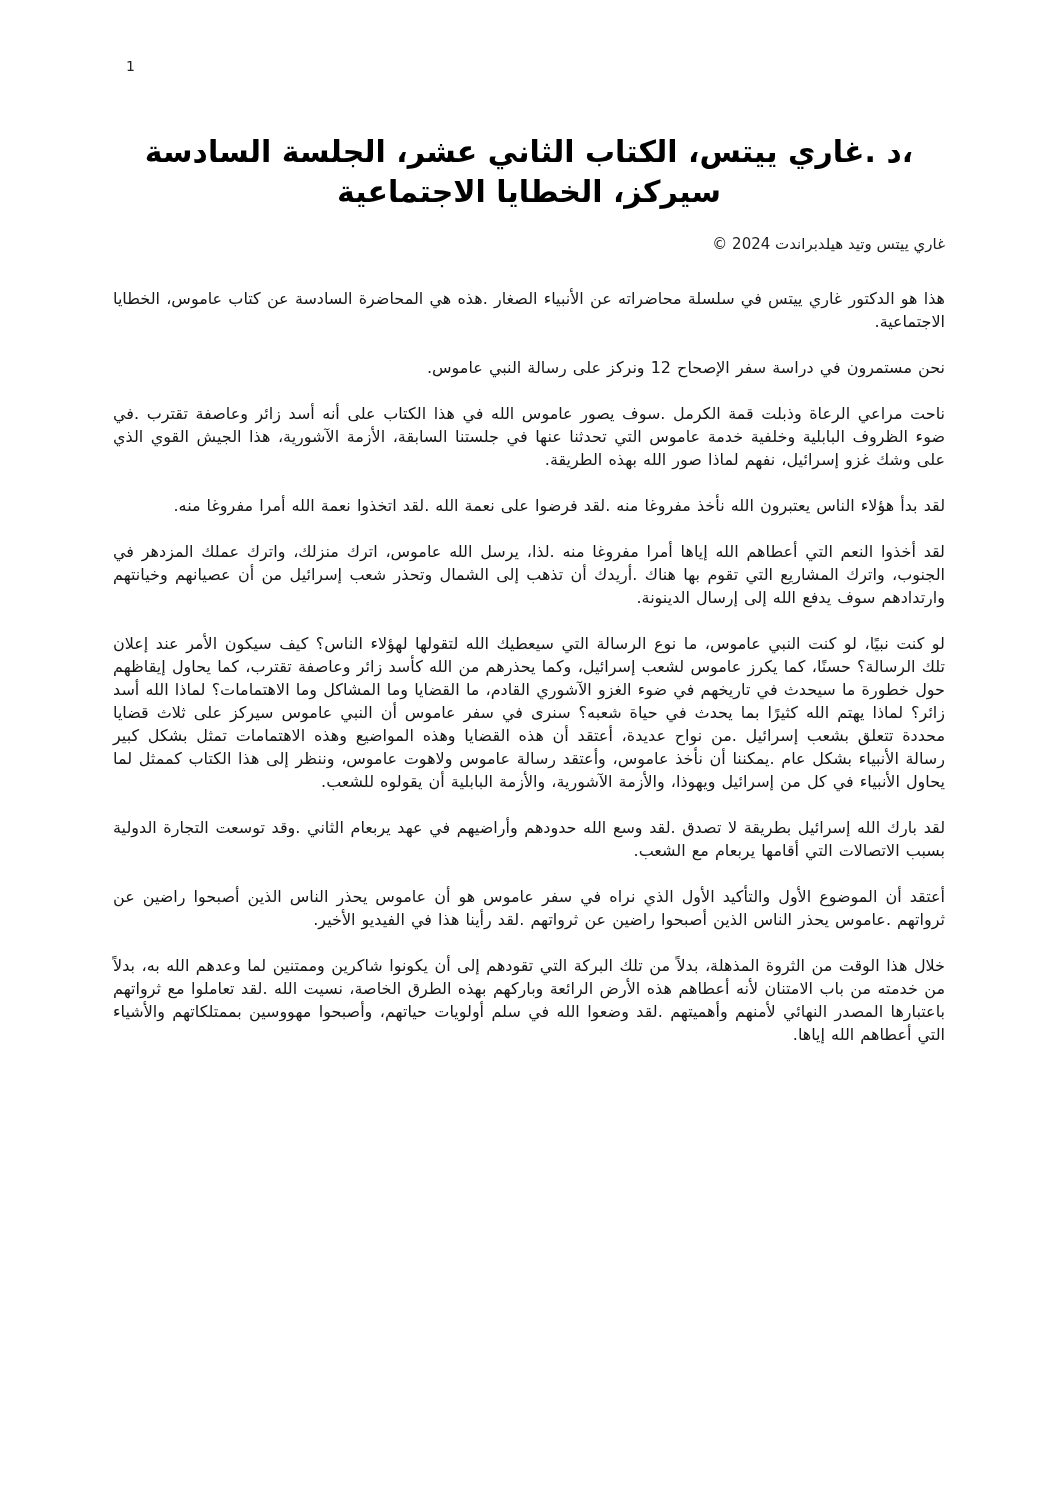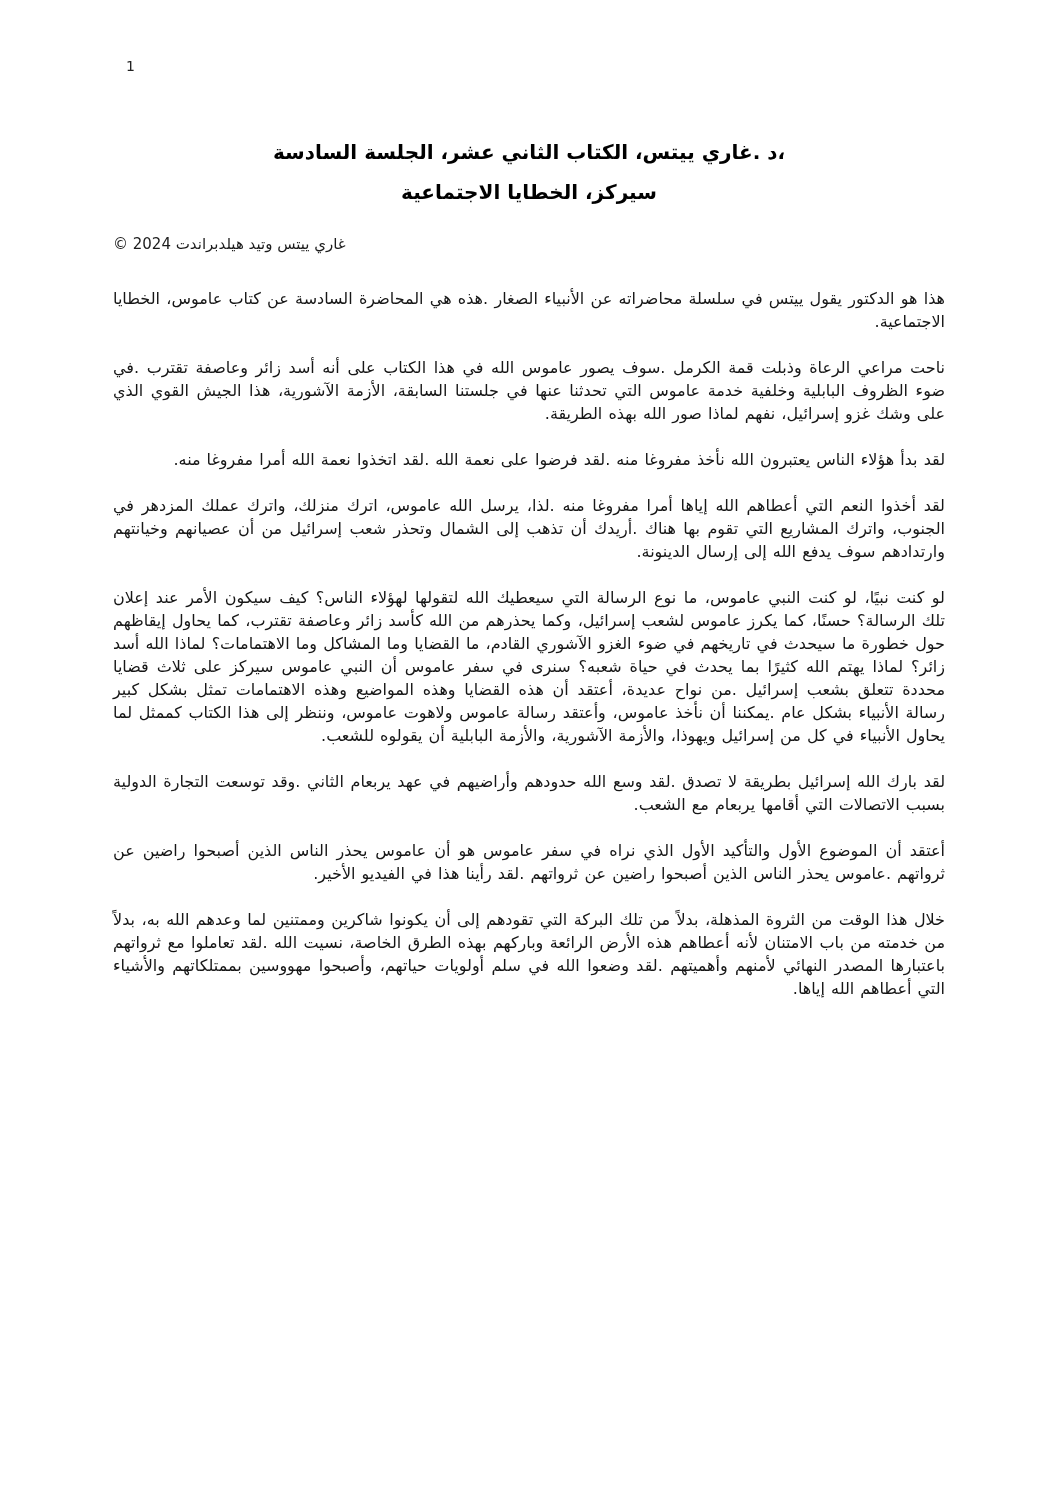--- a/index.html
+++ b/index.html
@@ -26,28 +26,28 @@
       font-size: 14px;
       color: #222222;
     }
     .title-block {
       margin-top: 77px;
       text-align: center;
       direction: rtl;
     }
     .title-line {
       display: block;
-      font-size: 20px;
+      font-size: 30px;
       font-weight: bold;
       line-height: 40px;
       color: #000000;
     }
     .copyright {
       margin-top: 6px;
-      text-align: left;
+      text-align: right;
       direction: rtl;
       font-size: 15px;
       line-height: 22px;
       color: #1c1c1c;
     }
     .doc-body {
       margin-top: 32px;
       direction: rtl;
     }
     .doc-body p {
@@ -68,21 +68,22 @@
   <div class="page-number">1</div>
 
   <h1 class="title-block" dir="rtl">
     <span class="title-line">،د .غاري ييتس، الكتاب الثاني عشر، الجلسة السادسة</span>
     <span class="title-line">سيركز، الخطايا الاجتماعية</span>
   </h1>
 
   <div class="copyright" dir="rtl">غاري ييتس وتيد هيلدبراندت 2024 ©</div>
 
   <div class="doc-body" dir="rtl">
-    <p>هذا هو الدكتور يقول ييتس في سلسلة محاضراته عن الأنبياء الصغار .هذه هي المحاضرة السادسة عن كتاب عاموس، الخطايا الاجتماعية.</p>
+    <p>هذا هو الدكتور غاري ييتس في سلسلة محاضراته عن الأنبياء الصغار .هذه هي المحاضرة السادسة عن كتاب عاموس، الخطايا الاجتماعية.</p>
+    <p>نحن مستمرون في دراسة سفر الإصحاح 12 ونركز على رسالة النبي عاموس.</p>
     <p>ناحت مراعي الرعاة وذبلت قمة الكرمل .سوف يصور عاموس الله في هذا الكتاب على أنه أسد زائر وعاصفة تقترب .في ضوء الظروف البابلية وخلفية خدمة عاموس التي تحدثنا عنها في جلستنا السابقة، الأزمة الآشورية، هذا الجيش القوي الذي على وشك غزو إسرائيل، نفهم لماذا صور الله بهذه الطريقة.</p>
     <p>لقد بدأ هؤلاء الناس يعتبرون الله نأخذ مفروغا منه .لقد فرضوا على نعمة الله .لقد اتخذوا نعمة الله أمرا مفروغا منه.</p>
     <p>لقد أخذوا النعم التي أعطاهم الله إياها أمرا مفروغا منه .لذا، يرسل الله عاموس، اترك منزلك، واترك عملك المزدهر في الجنوب، واترك المشاريع التي تقوم بها هناك .أريدك أن تذهب إلى الشمال وتحذر شعب إسرائيل من أن عصيانهم وخيانتهم وارتدادهم سوف يدفع الله إلى إرسال الدينونة.</p>
     <p>لو كنت نبيًا، لو كنت النبي عاموس، ما نوع الرسالة التي سيعطيك الله لتقولها لهؤلاء الناس؟ كيف سيكون الأمر عند إعلان تلك الرسالة؟ حسنًا، كما يكرز عاموس لشعب إسرائيل، وكما يحذرهم من الله كأسد زائر وعاصفة تقترب، كما يحاول إيقاظهم حول خطورة ما سيحدث في تاريخهم في ضوء الغزو الآشوري القادم، ما القضايا وما المشاكل وما الاهتمامات؟ لماذا الله أسد زائر؟ لماذا يهتم الله كثيرًا بما يحدث في حياة شعبه؟ سنرى في سفر عاموس أن النبي عاموس سيركز على ثلاث قضايا محددة تتعلق بشعب إسرائيل .من نواح عديدة، أعتقد أن هذه القضايا وهذه المواضيع وهذه الاهتمامات تمثل بشكل كبير رسالة الأنبياء بشكل عام .يمكننا أن نأخذ عاموس، وأعتقد رسالة عاموس ولاهوت عاموس، وننظر إلى هذا الكتاب كممثل لما يحاول الأنبياء في كل من إسرائيل ويهوذا، والأزمة الآشورية، والأزمة البابلية أن يقولوه للشعب.</p>
     <p>لقد بارك الله إسرائيل بطريقة لا تصدق .لقد وسع الله حدودهم وأراضيهم في عهد يربعام الثاني .وقد توسعت التجارة الدولية بسبب الاتصالات التي أقامها يربعام مع الشعب.</p>
     <p>أعتقد أن الموضوع الأول والتأكيد الأول الذي نراه في سفر عاموس هو أن عاموس يحذر الناس الذين أصبحوا راضين عن ثرواتهم .عاموس يحذر الناس الذين أصبحوا راضين عن ثرواتهم .لقد رأينا هذا في الفيديو الأخير.</p>
     <p>خلال هذا الوقت من الثروة المذهلة، بدلاً من تلك البركة التي تقودهم إلى أن يكونوا شاكرين وممتنين لما وعدهم الله به، بدلاً من خدمته من باب الامتنان لأنه أعطاهم هذه الأرض الرائعة وباركهم بهذه الطرق الخاصة، نسيت الله .لقد تعاملوا مع ثرواتهم باعتبارها المصدر النهائي لأمنهم وأهميتهم .لقد وضعوا الله في سلم أولويات حياتهم، وأصبحوا مهووسين بممتلكاتهم والأشياء التي أعطاهم الله إياها.</p>
   </div>
 
 </div>

